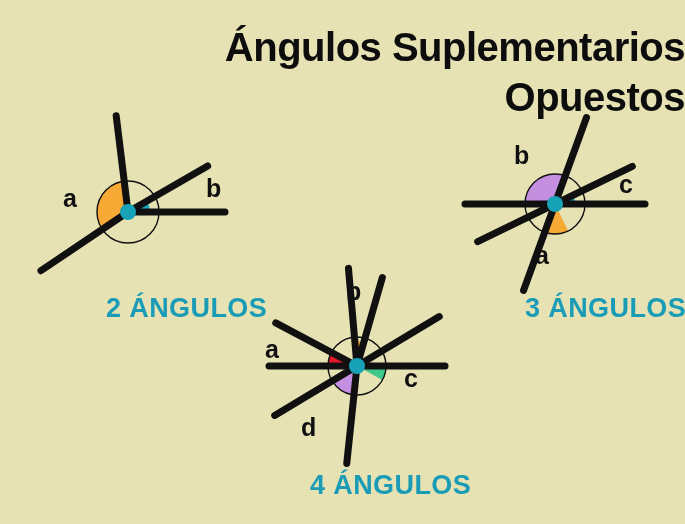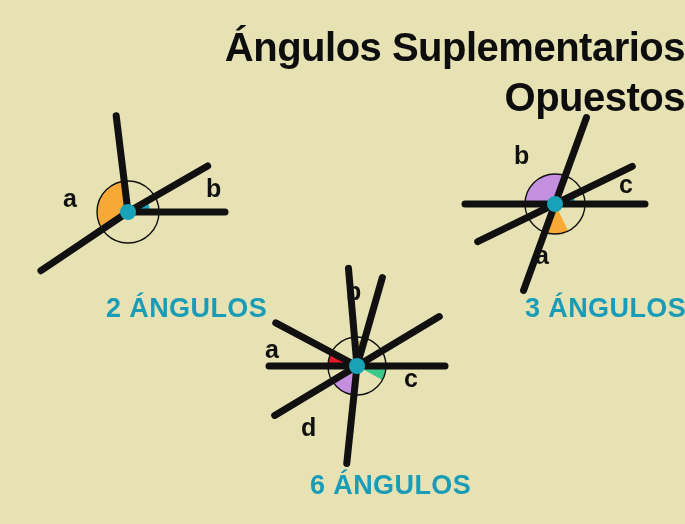--- a/index.html
+++ b/index.html
@@ -120,14 +120,14 @@
     <div class="letter" style="left: 206px; top: 176px;">b</div>
     <div class="caption" style="left: 58px; top: 293px; color: rgb(26, 156, 183);">2 ÁNGULOS</div>
     <div class="letter" style="left: 514px; top: 143px;">b</div>
     <div class="letter" style="left: 619px; top: 172px;">c</div>
     <div class="letter" style="left: 535px; top: 243px;">a</div>
     <div class="caption" style="left: 477px; top: 293px; color: rgb(26, 156, 183); text-align: right;">3 ÁNGULOS</div>
     <div class="letter" style="left: 346px; top: 279px;">b</div>
     <div class="letter" style="left: 265px; top: 337px;">a</div>
     <div class="letter" style="left: 404px; top: 366px;">c</div>
     <div class="letter" style="left: 301px; top: 415px;">d</div>
-    <div class="caption" style="left: 262px; top: 470px; color: rgb(26, 156, 183);">6 ÁNGULOS</div>
+    <div class="caption" style="left: 262px; top: 470px; color: rgb(26, 156, 183);">4 ÁNGULOS</div>
   </div>
 
 </body></html>

